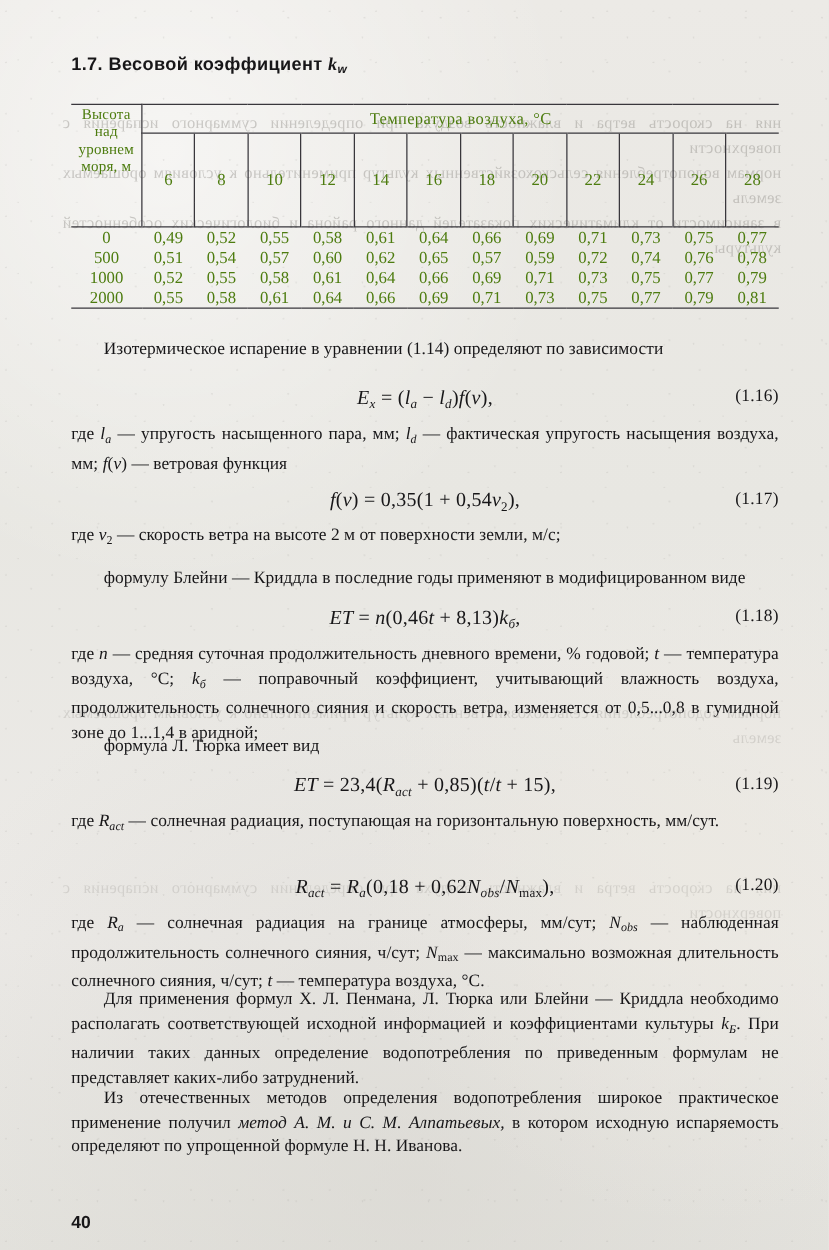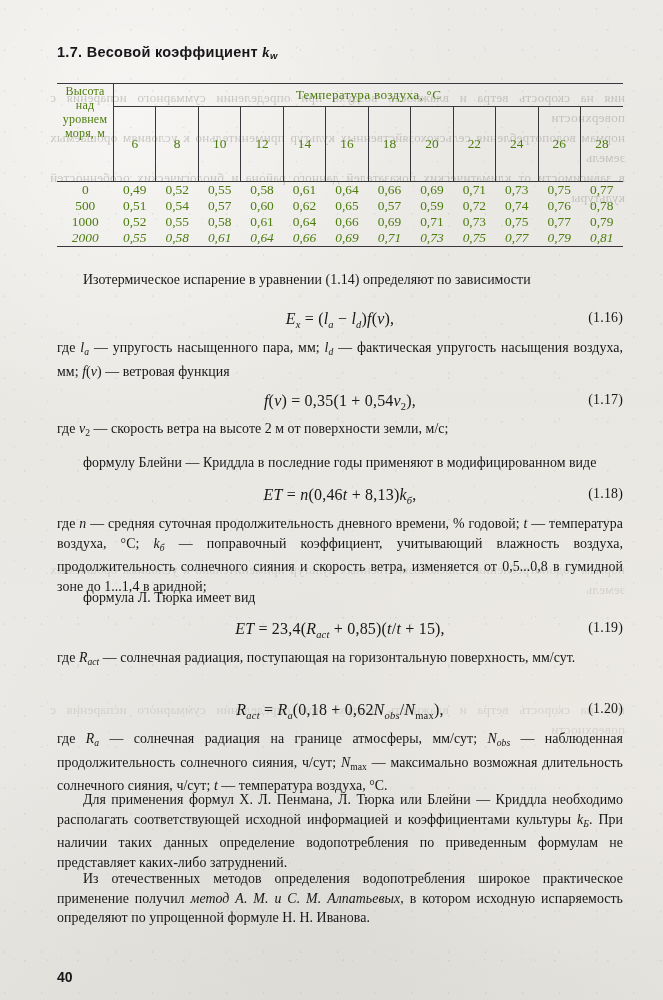--- a/index.html
+++ b/index.html
@@ -76,21 +76,21 @@
     font-size: 13px;
     color: #4d7c0f;
   }
   table.data td, table.data th {
     padding: 0;
     text-align: center;
     font-weight: normal;
   }
   .rule-top { border-top: 1.6px solid #39373c; }
   .rule-mid { border-top: 1.1px solid #39373c; }
-  .rule-bot { border-bottom: 1.4px solid #39373c; font-style: italic; }
+  .rule-bot { border-bottom: 1.4px solid #39373c; }
   .vline { border-left: 1.2px solid #39373c; }
   .vline-r { border-right: 1.2px solid #39373c; }
 
   th.corner {
     width: 56px;
     font-size: 12px;
     line-height: 14px;
     vertical-align: top;
     padding-top: 2px;
     letter-spacing: 0.2px;

